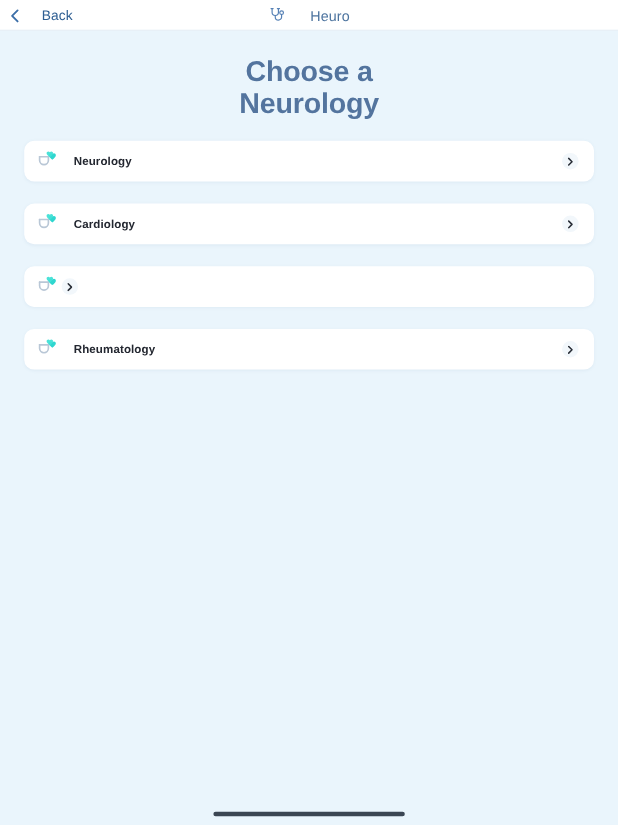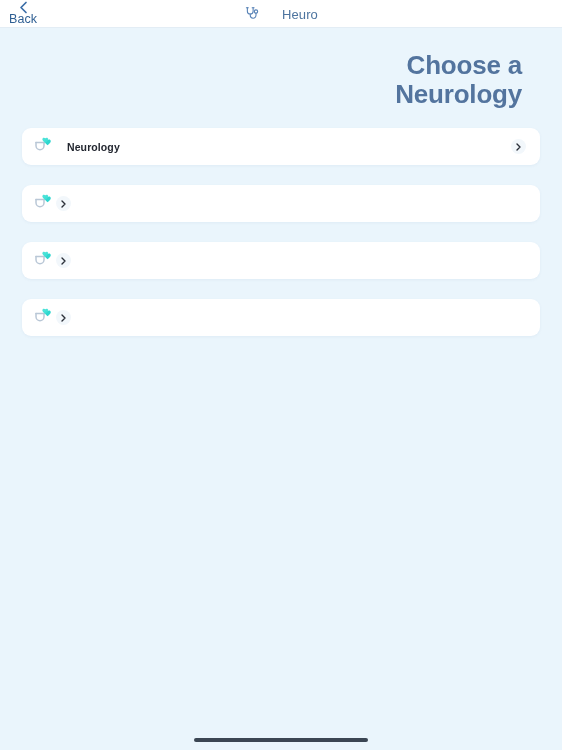--- a/index.html
+++ b/index.html
@@ -36,24 +36,23 @@
     align-items: center;
   }
 
   .back-button {
     position: absolute;
     left: 5px;
     top: 0;
     height: 28px;
     display: flex;
     align-items: center;
-    gap: 0;
+    gap: 20px;
     cursor: pointer;
     padding: 0 4px;
-    flex-direction: column;
   }
 
   .back-chevron {
     display: block;
     width: 9px;
     height: 13px;
     color: #3b6ea8;
   }
 
   .back-label {
@@ -85,21 +84,21 @@
   .brand-name {
     font-size: 13px;
     color: #4d749f;
     letter-spacing: 0.1px;
     line-height: 1;
   }
 
   
   .page-title {
     margin-top: 23px;
-    text-align: right;
+    text-align: center;
     font-size: 26px;
     font-weight: bold;
     line-height: 1.1;
     color: #53749e;
     letter-spacing: -0.2px;
     padding: 0 40px;
   }
   .page-title .t-line { display: block; }
 
   
@@ -226,53 +225,55 @@
 
     <div class="specialty-row">
       <span class="row-icon">
         <svg viewBox="0 0 24 22" fill="none" xmlns="http://www.w3.org/2000/svg" aria-hidden="true">
           <path d="M4 6.5 v3.2 a4 4 0 0 0 8 0 V6.5" stroke="#b9c7d6" stroke-width="1.5" stroke-linecap="round"></path>
           <path d="M4 6.5 h8" stroke="#b9c7d6" stroke-width="1.5" stroke-linecap="round"></path>
           <path d="M15.6 4.1 c-1.25-1.35-3.2-.6-3.2 1.05 0 1.35 1.7 2.8 3.2 4.05 1.5-1.25 3.2-2.7 3.2-4.05 0-1.65-1.95-2.4-3.2-1.05z" fill="#2fd6cf"></path>
           <path d="M13.3 2.3 c-1.15-1.25-2.95-.55-2.95.97 0 1.24 1.57 2.58 2.95 3.73 1.38-1.15 2.95-2.49 2.95-3.73 0-1.52-1.8-2.22-2.95-.97z" fill="#41e0d6" opacity="0.95"></path>
         </svg>
       </span>
-      <span class="row-chevron">
-        <svg viewBox="0 0 5 8" fill="none" xmlns="http://www.w3.org/2000/svg" aria-hidden="true">
-          <path d="M1 1 L4 4 L1 7" stroke="currentColor" stroke-width="1.4" stroke-linecap="round" stroke-linejoin="round"></path>
-        </svg>
-      </span>
-    </div>
-
-
-    <div class="specialty-row">
-      <span class="row-icon">
-        <svg viewBox="0 0 24 22" fill="none" xmlns="http://www.w3.org/2000/svg" aria-hidden="true">
-          <path d="M4 6.5 v3.2 a4 4 0 0 0 8 0 V6.5" stroke="#b9c7d6" stroke-width="1.5" stroke-linecap="round"></path>
-          <path d="M4 6.5 h8" stroke="#b9c7d6" stroke-width="1.5" stroke-linecap="round"></path>
-          <path d="M15.6 4.1 c-1.25-1.35-3.2-.6-3.2 1.05 0 1.35 1.7 2.8 3.2 4.05 1.5-1.25 3.2-2.7 3.2-4.05 0-1.65-1.95-2.4-3.2-1.05z" fill="#2fd6cf"></path>
-          <path d="M13.3 2.3 c-1.15-1.25-2.95-.55-2.95.97 0 1.24 1.57 2.58 2.95 3.73 1.38-1.15 2.95-2.49 2.95-3.73 0-1.52-1.8-2.22-2.95-.97z" fill="#41e0d6" opacity="0.95"></path>
-        </svg>
-      </span>
-      <span class="row-chevron">
-        <svg viewBox="0 0 5 8" fill="none" xmlns="http://www.w3.org/2000/svg" aria-hidden="true">
-          <path d="M1 1 L4 4 L1 7" stroke="currentColor" stroke-width="1.4" stroke-linecap="round" stroke-linejoin="round"></path>
-        </svg>
-      </span>
-    </div>
-
-    <div class="specialty-row">
-      <span class="row-icon">
-        <svg viewBox="0 0 24 22" fill="none" xmlns="http://www.w3.org/2000/svg" aria-hidden="true">
-          <path d="M4 6.5 v3.2 a4 4 0 0 0 8 0 V6.5" stroke="#b9c7d6" stroke-width="1.5" stroke-linecap="round"></path>
-          <path d="M4 6.5 h8" stroke="#b9c7d6" stroke-width="1.5" stroke-linecap="round"></path>
-          <path d="M15.6 4.1 c-1.25-1.35-3.2-.6-3.2 1.05 0 1.35 1.7 2.8 3.2 4.05 1.5-1.25 3.2-2.7 3.2-4.05 0-1.65-1.95-2.4-3.2-1.05z" fill="#2fd6cf"></path>
-          <path d="M13.3 2.3 c-1.15-1.25-2.95-.55-2.95.97 0 1.24 1.57 2.58 2.95 3.73 1.38-1.15 2.95-2.49 2.95-3.73 0-1.52-1.8-2.22-2.95-.97z" fill="#41e0d6" opacity="0.95"></path>
-        </svg>
-      </span>
+      <span class="row-label">Cardiology</span>
+      <span class="row-chevron">
+        <svg viewBox="0 0 5 8" fill="none" xmlns="http://www.w3.org/2000/svg" aria-hidden="true">
+          <path d="M1 1 L4 4 L1 7" stroke="currentColor" stroke-width="1.4" stroke-linecap="round" stroke-linejoin="round"></path>
+        </svg>
+      </span>
+    </div>
+
+
+    <div class="specialty-row">
+      <span class="row-icon">
+        <svg viewBox="0 0 24 22" fill="none" xmlns="http://www.w3.org/2000/svg" aria-hidden="true">
+          <path d="M4 6.5 v3.2 a4 4 0 0 0 8 0 V6.5" stroke="#b9c7d6" stroke-width="1.5" stroke-linecap="round"></path>
+          <path d="M4 6.5 h8" stroke="#b9c7d6" stroke-width="1.5" stroke-linecap="round"></path>
+          <path d="M15.6 4.1 c-1.25-1.35-3.2-.6-3.2 1.05 0 1.35 1.7 2.8 3.2 4.05 1.5-1.25 3.2-2.7 3.2-4.05 0-1.65-1.95-2.4-3.2-1.05z" fill="#2fd6cf"></path>
+          <path d="M13.3 2.3 c-1.15-1.25-2.95-.55-2.95.97 0 1.24 1.57 2.58 2.95 3.73 1.38-1.15 2.95-2.49 2.95-3.73 0-1.52-1.8-2.22-2.95-.97z" fill="#41e0d6" opacity="0.95"></path>
+        </svg>
+      </span>
+      <span class="row-chevron">
+        <svg viewBox="0 0 5 8" fill="none" xmlns="http://www.w3.org/2000/svg" aria-hidden="true">
+          <path d="M1 1 L4 4 L1 7" stroke="currentColor" stroke-width="1.4" stroke-linecap="round" stroke-linejoin="round"></path>
+        </svg>
+      </span>
+    </div>
+
+    <div class="specialty-row">
+      <span class="row-icon">
+        <svg viewBox="0 0 24 22" fill="none" xmlns="http://www.w3.org/2000/svg" aria-hidden="true">
+          <path d="M4 6.5 v3.2 a4 4 0 0 0 8 0 V6.5" stroke="#b9c7d6" stroke-width="1.5" stroke-linecap="round"></path>
+          <path d="M4 6.5 h8" stroke="#b9c7d6" stroke-width="1.5" stroke-linecap="round"></path>
+          <path d="M15.6 4.1 c-1.25-1.35-3.2-.6-3.2 1.05 0 1.35 1.7 2.8 3.2 4.05 1.5-1.25 3.2-2.7 3.2-4.05 0-1.65-1.95-2.4-3.2-1.05z" fill="#2fd6cf"></path>
+          <path d="M13.3 2.3 c-1.15-1.25-2.95-.55-2.95.97 0 1.24 1.57 2.58 2.95 3.73 1.38-1.15 2.95-2.49 2.95-3.73 0-1.52-1.8-2.22-2.95-.97z" fill="#41e0d6" opacity="0.95"></path>
+        </svg>
+      </span>
+      <span class="row-label">Rheumatology</span>
       <span class="row-chevron">
         <svg viewBox="0 0 5 8" fill="none" xmlns="http://www.w3.org/2000/svg" aria-hidden="true">
           <path d="M1 1 L4 4 L1 7" stroke="currentColor" stroke-width="1.4" stroke-linecap="round" stroke-linejoin="round"></path>
         </svg>
       </span>
     </div>
 
   </div>
 
   <div class="home-indicator"></div>

